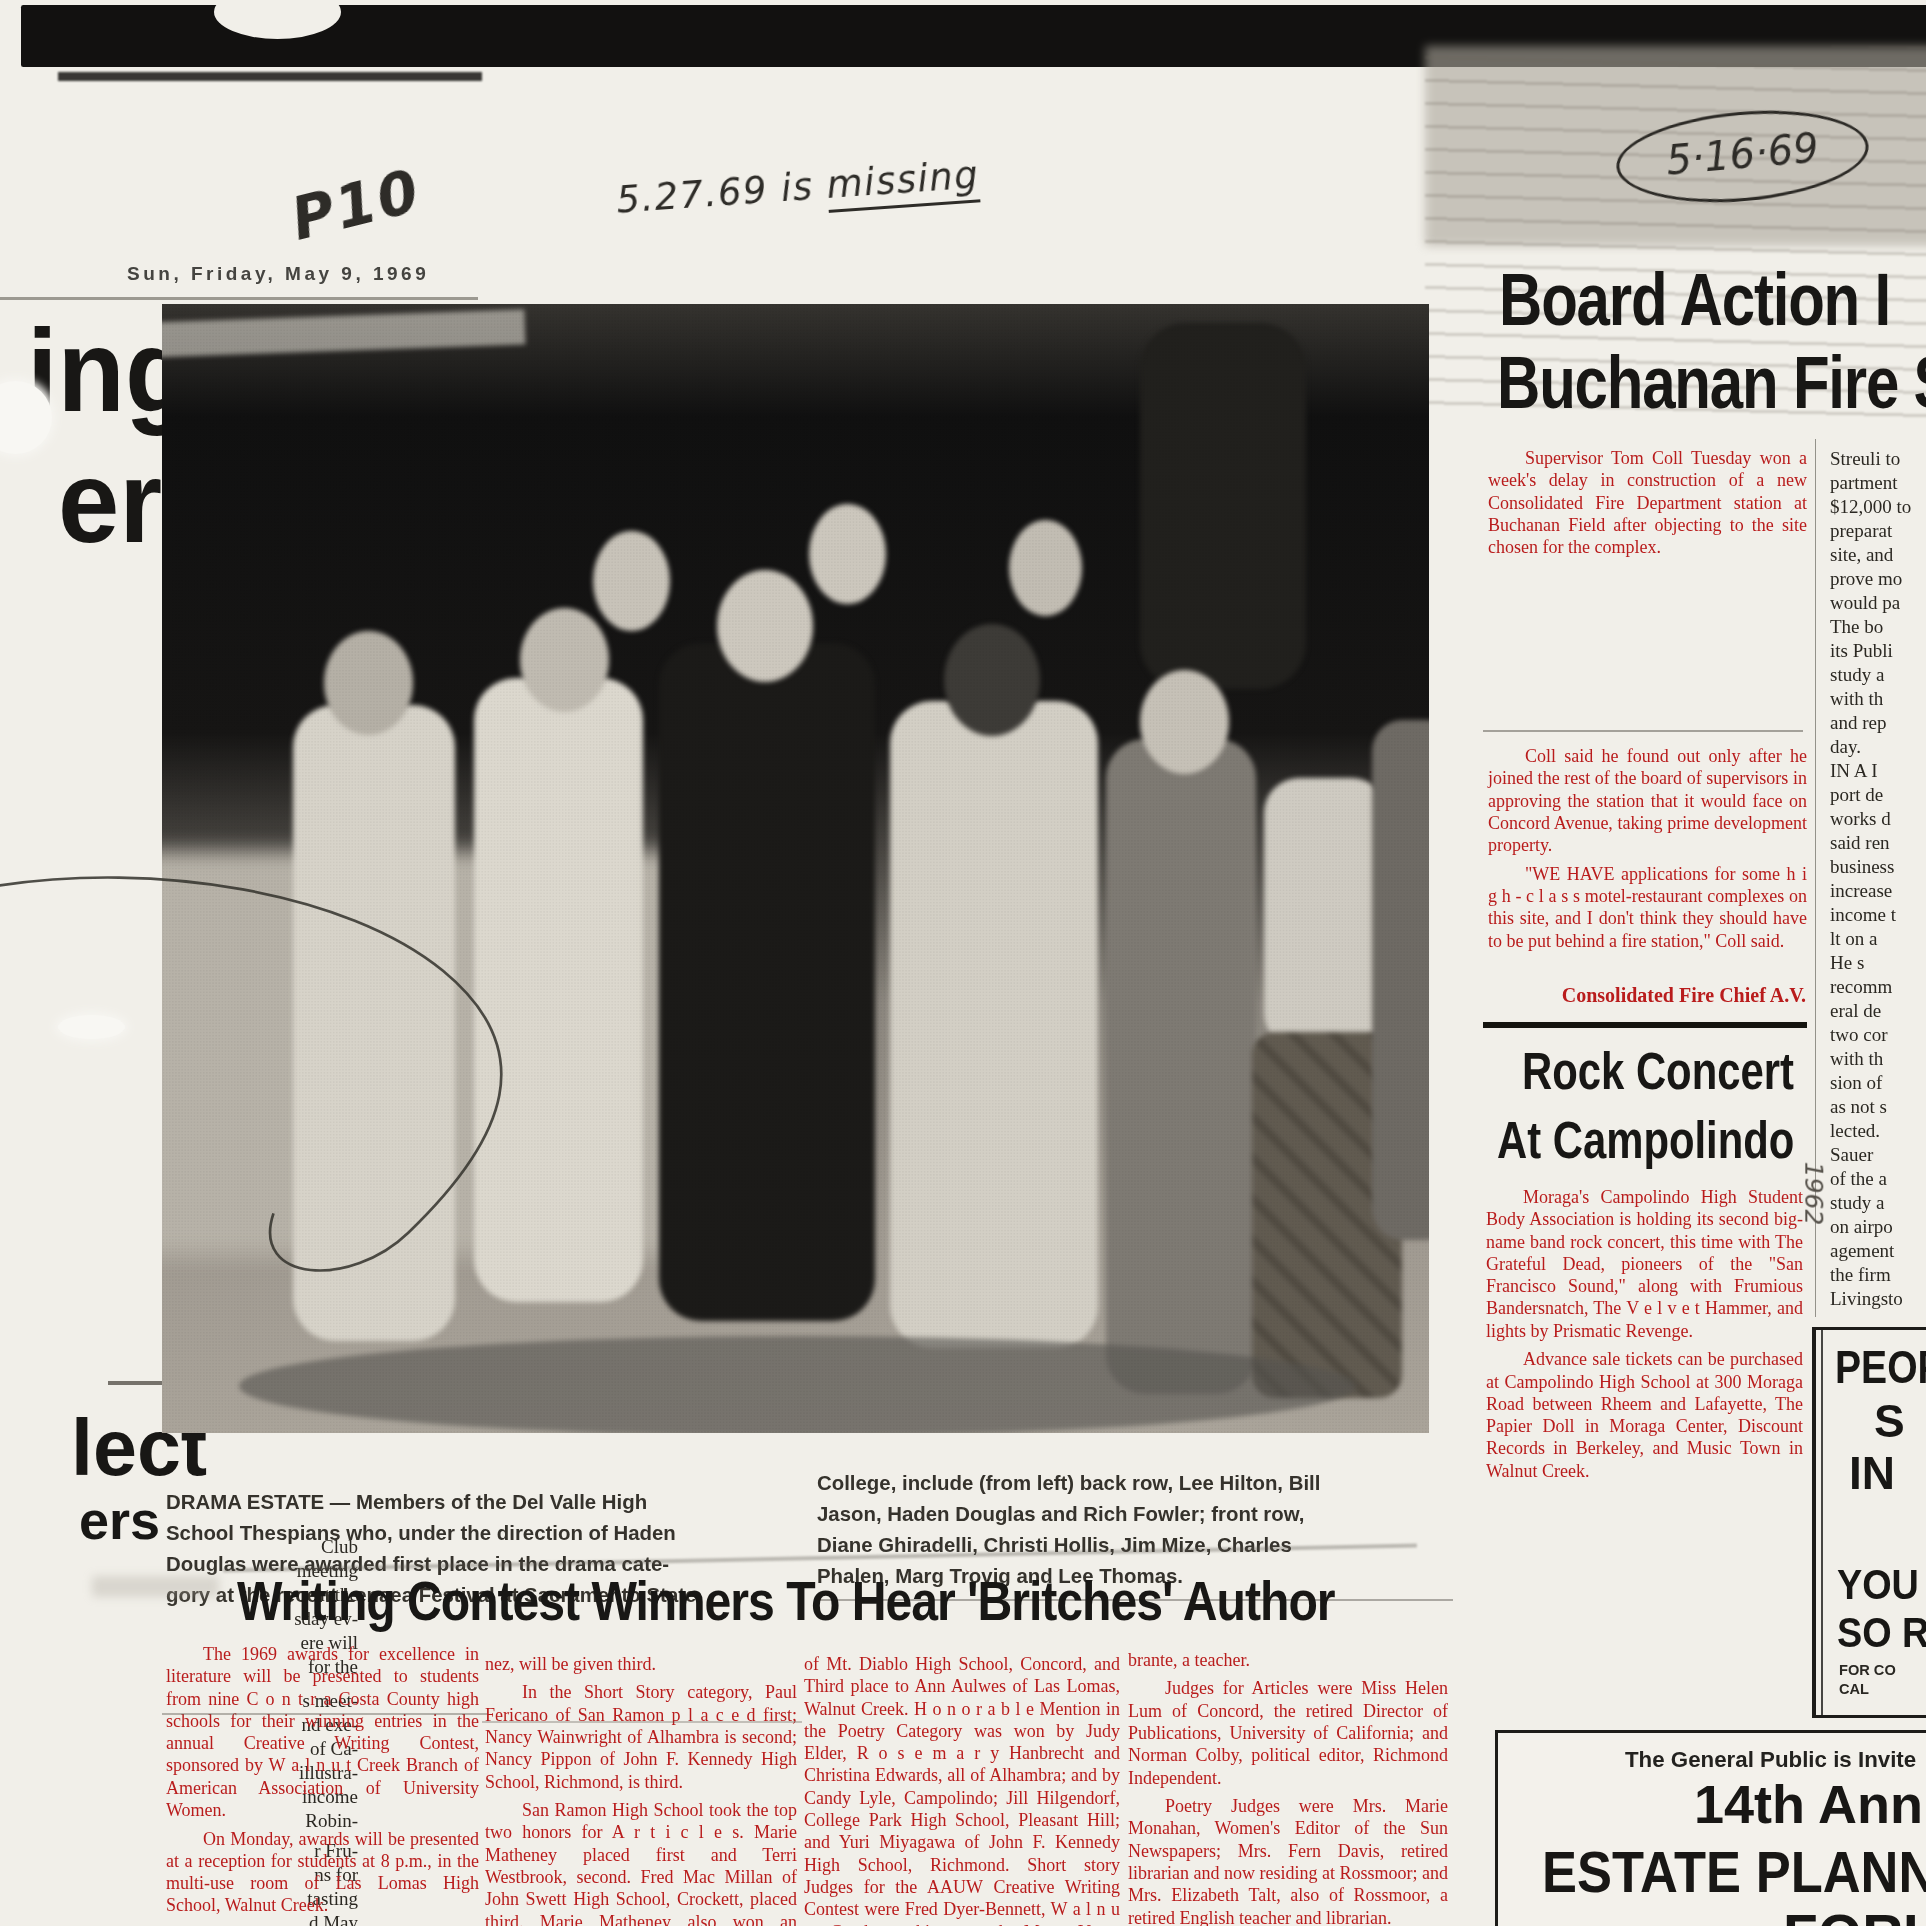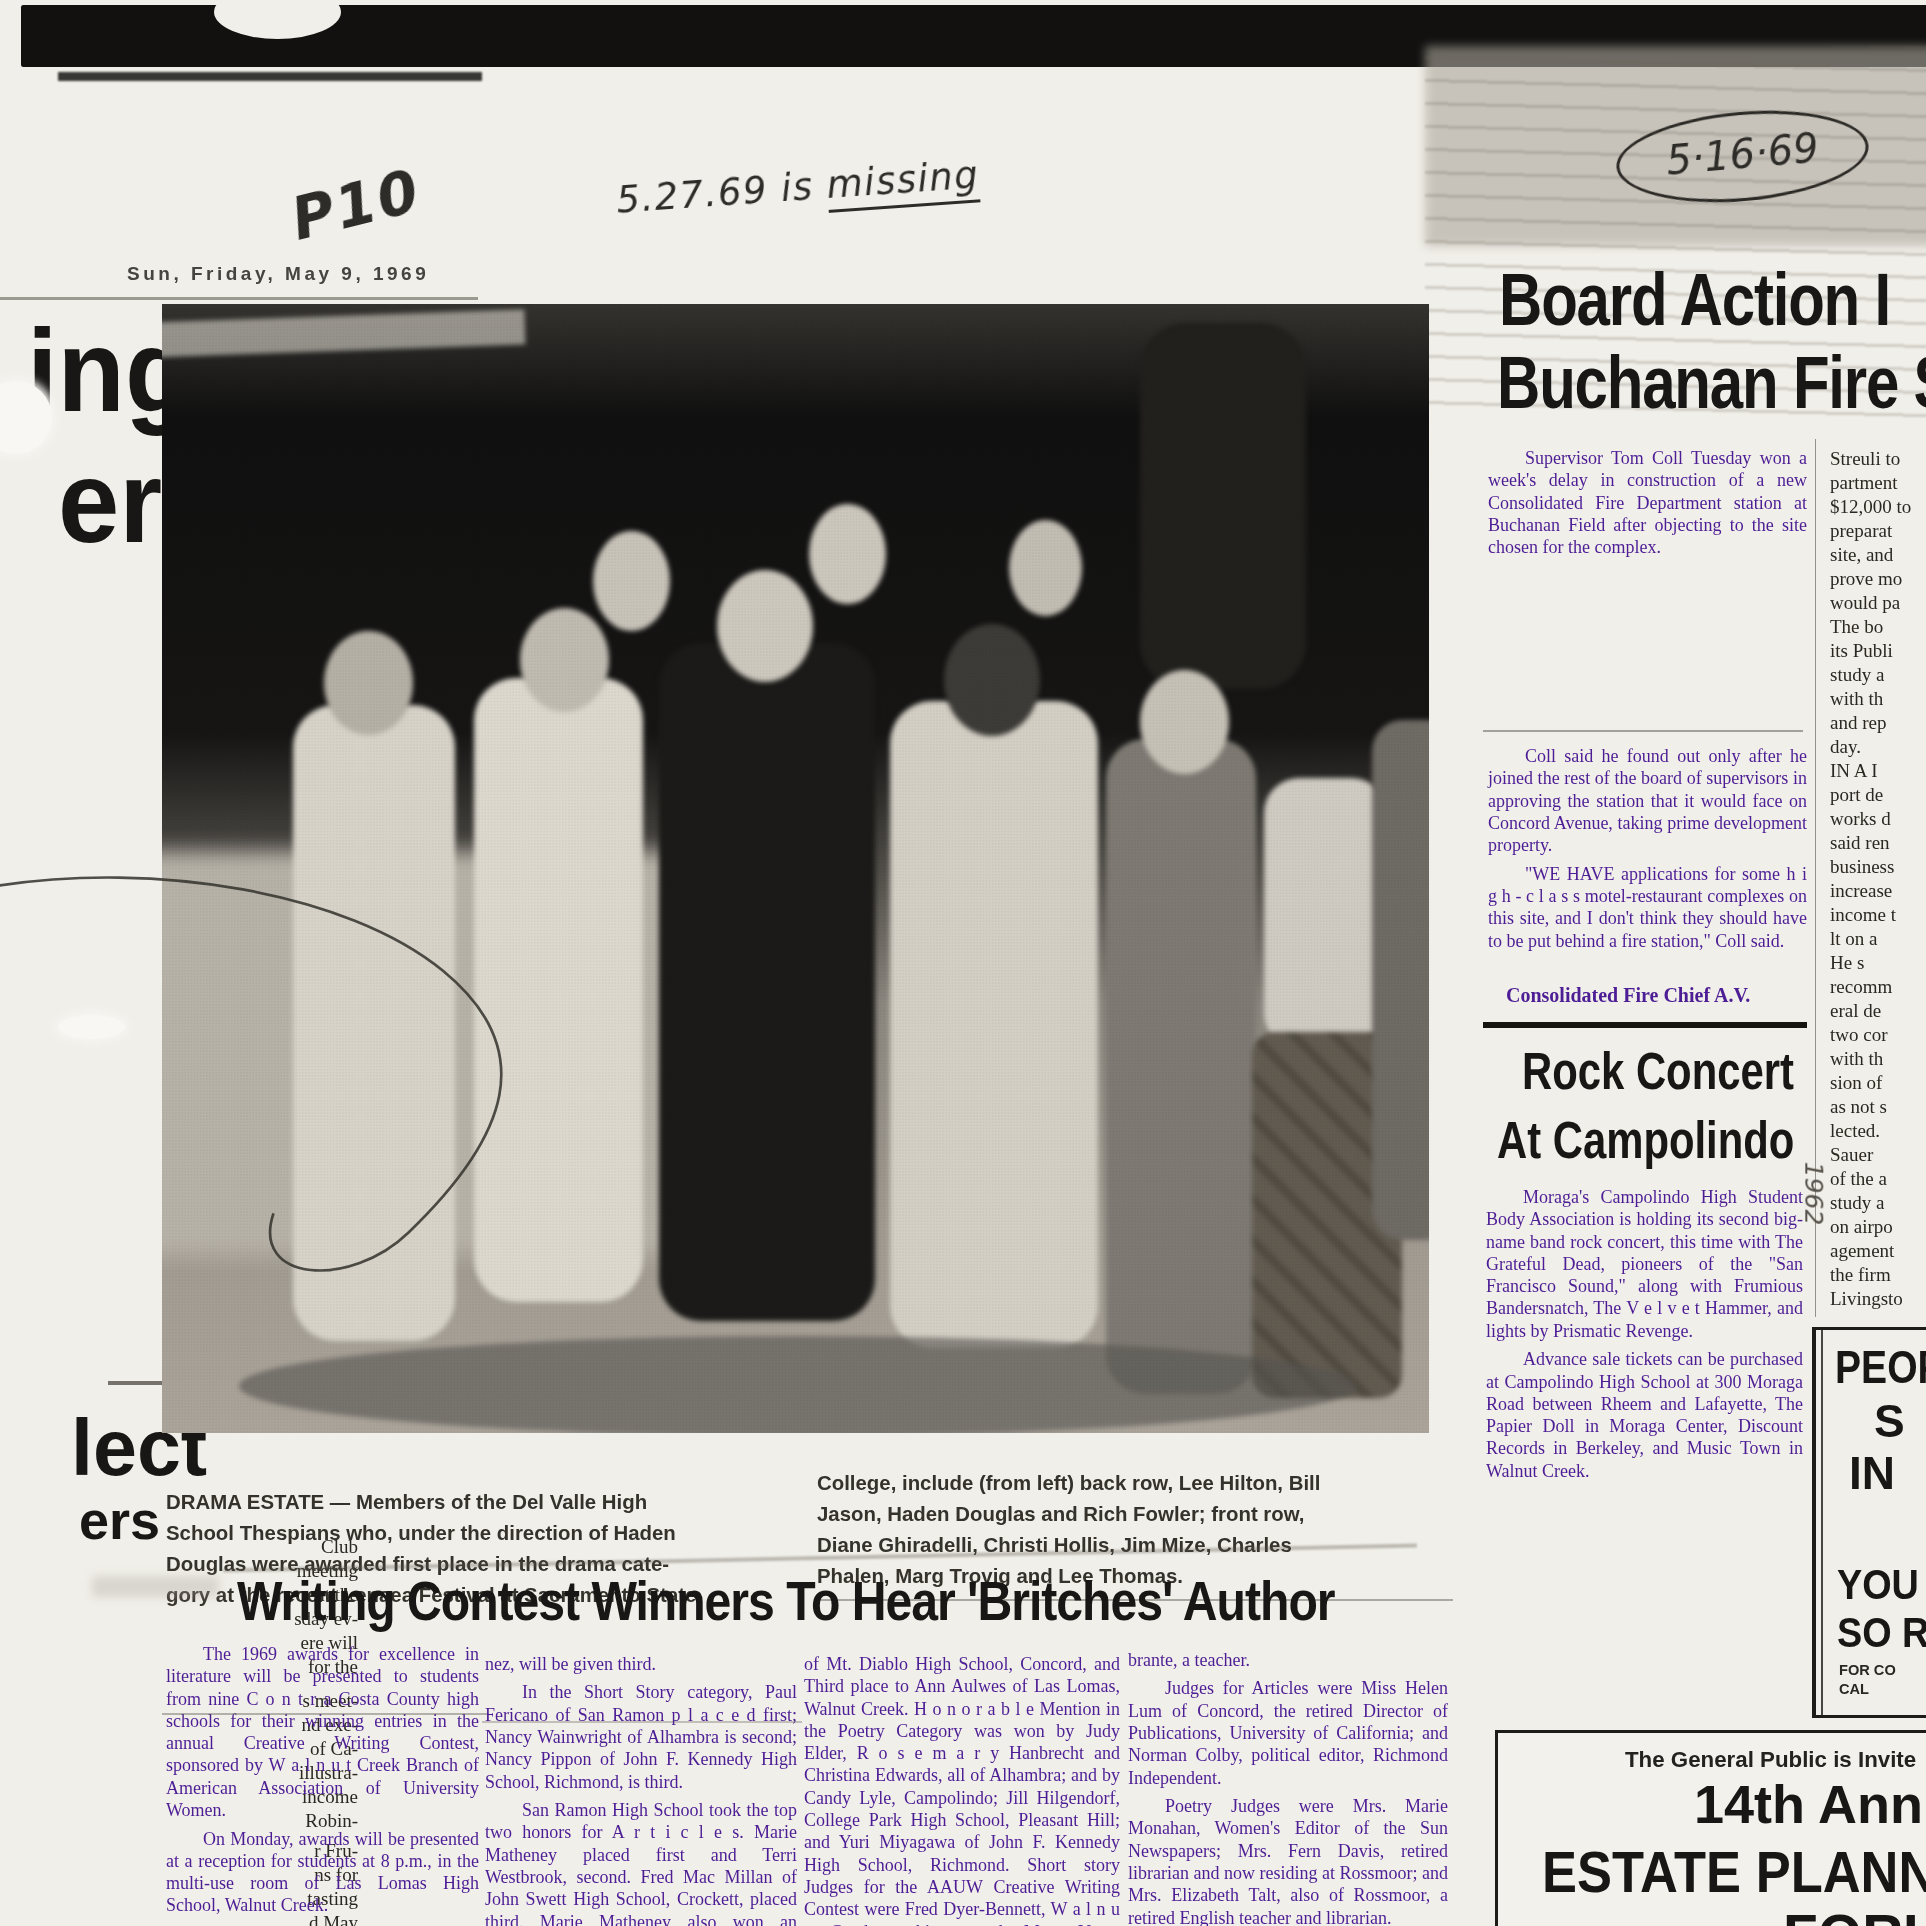--- a/index.html
+++ b/index.html
@@ -1,19 +1,19 @@
 <!DOCTYPE html>
 <html style="font-size:6.2px"><head>
 <meta charset="utf-8">
 <style>
   html,body{margin:0;padding:0}
   body{width:1966px;height:2527px;position:relative;overflow:hidden;
        background:#f1efe9;font-family:"Liberation Serif",serif;color:#221f1c}
   .abs{position:absolute}
-  .serif{font-size:18px;line-height:22.3px;text-align:justify;color:#4c1d95;filter:blur(0.2px)}
+  .serif{font-size:18px;line-height:22.3px;text-align:justify;color:#b91c1c;filter:blur(0.2px)}
   .serif p{margin:0 0 6.2px 0;text-indent:37px}
   .serif p.noind{text-indent:0}
   .frag{font-size:19px;line-height:24px;color:#2b2822;white-space:pre-line;filter:blur(0.2px)}
   .fragR{text-align:right}
   .sans{font-family:"Liberation Sans",sans-serif}
   .hl{font-family:"Liberation Sans",sans-serif;font-weight:700;color:#181715;white-space:nowrap;
       transform-origin:left top;filter:blur(0.2px)}
   .caption{font-family:"Liberation Sans",sans-serif;font-weight:700;font-size:20.4px;line-height:31px;
            color:#35322c;white-space:pre-line;filter:blur(0.2px)}
   .hand{font-family:"DejaVu Sans",sans-serif;font-style:italic;color:#2e2c28;filter:blur(0.2px)}
@@ -147,21 +147,21 @@
 <div class="abs hl" style="left:1497px;top:339px;font-size:75px;transform:scaleX(.8);letter-spacing:-1.5px">Buchanan Fire S</div>
 
 <div class="abs serif" style="left:1488px;top:447px;width:319px">
   <p>Supervisor Tom Coll Tuesday won a week's delay in construction of a new Consolidated Fire Department station at Buchanan Field after objecting to the site chosen for the complex.</p>
 </div>
 <div class="abs rule" style="left:1483px;top:730px;width:320px;height:1.5px;opacity:.5"></div>
 <div class="abs serif" style="left:1488px;top:745px;width:319px">
   <p>Coll said he found out only after he joined the rest of the board of supervisors in approving the station that it would face on Concord Avenue, taking prime development property.</p>
   <p>"WE HAVE applications for some h i g h - c l a s s motel-restaurant complexes on this site, and I don't think they should have to be put behind a fire station," Coll said.</p>
 </div>
-<div class="abs serif" style="left:1506px;top:984px;width:300px;font-weight:700;font-size:20px;text-align:left">Consolidated Fire Chief A.V.</div>
+<div class="abs serif" style="left:1506px;top:984px;width:300px;font-weight:700;font-size:20px;text-align:right">Consolidated Fire Chief A.V.</div>
 <div class="abs" style="left:1483px;top:1022px;width:324px;height:5.8px;background:#15140f"></div>
 
 <div class="abs rule" style="left:1815px;top:439px;width:1.2px;height:878px;opacity:.6"></div>
 <div class="abs frag" style="left:1830px;top:447px;width:139px;line-height:24px;overflow:hidden;height:878px">Streuli to
 partment
 $12,000 to
 preparat
 site, and
 prove mo
 would pa

